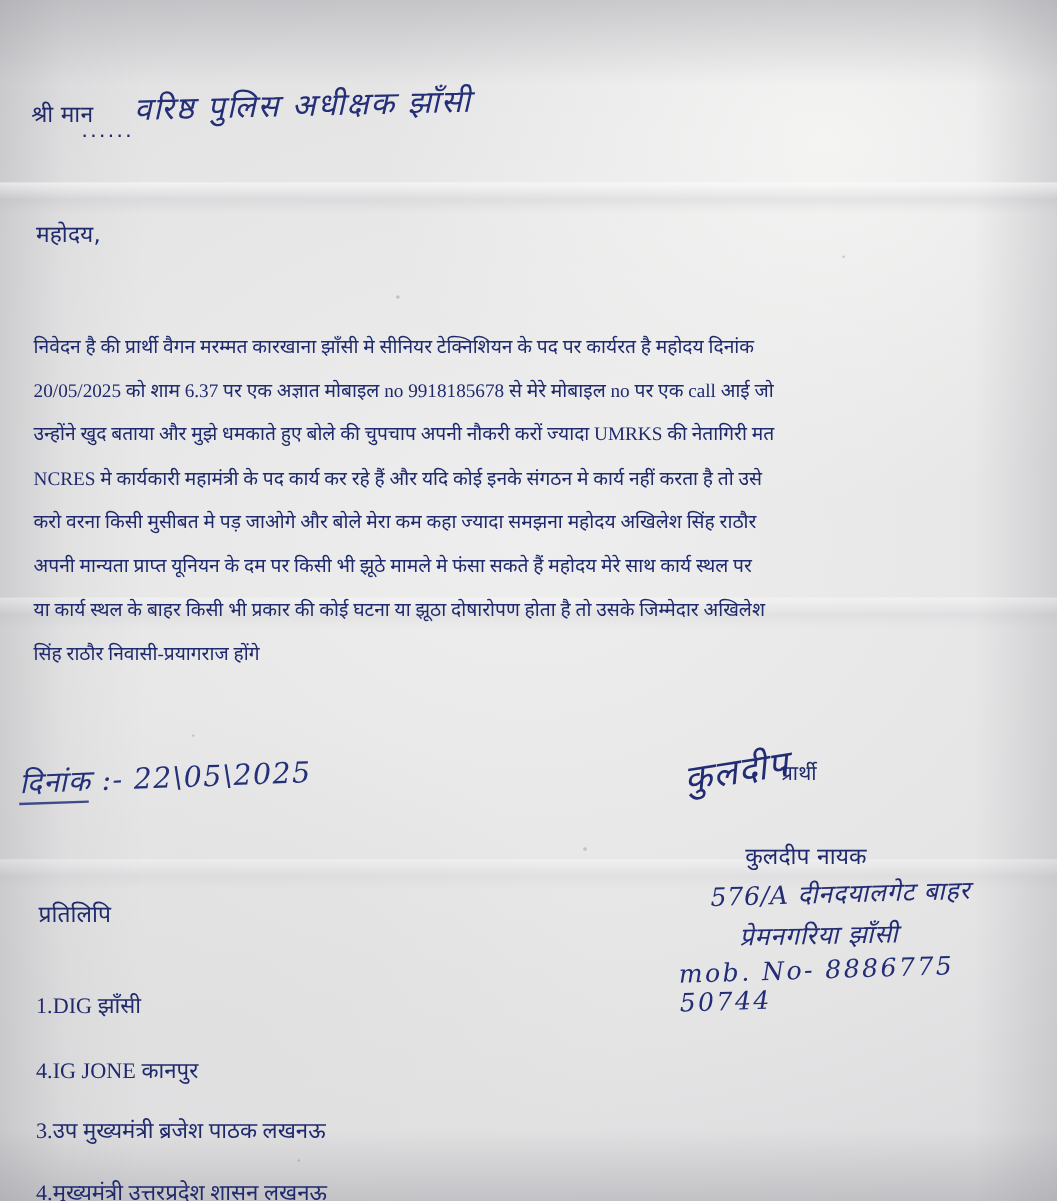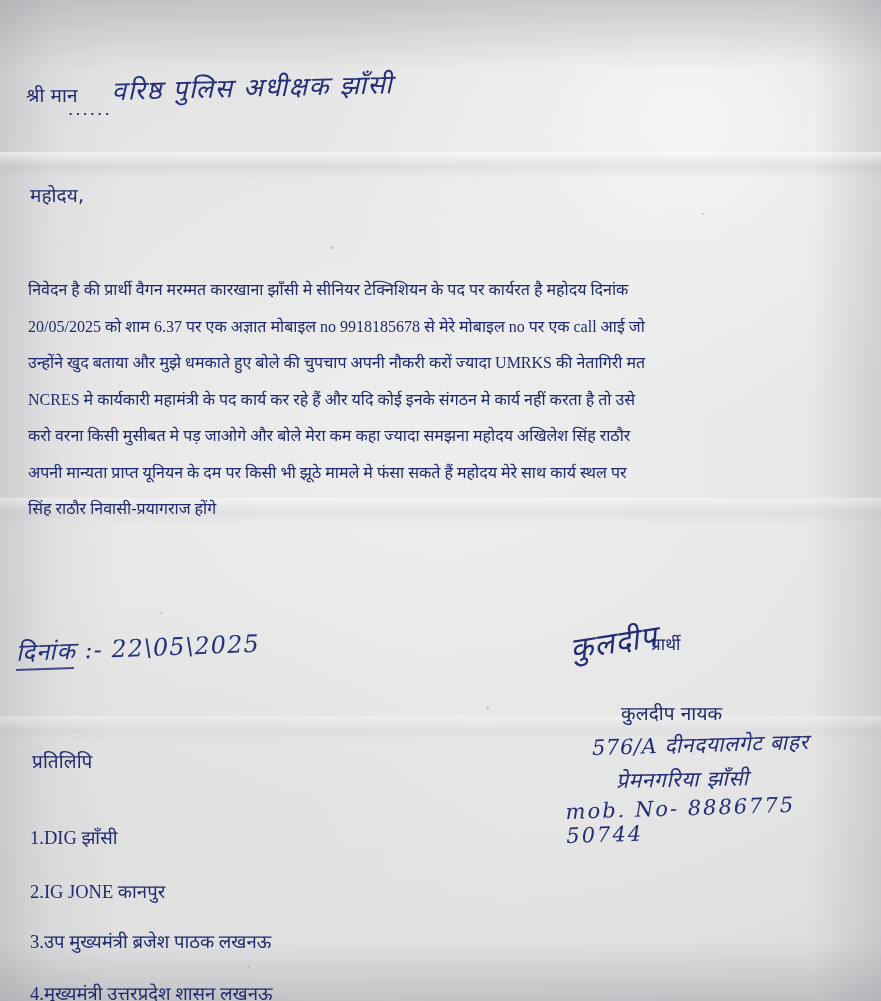--- a/index.html
+++ b/index.html
@@ -235,32 +235,33 @@
 
   <div class="ink mahoday">महोदय,</div>
 
   <div class="body-block">
     <span class="body-line">निवेदन है की प्रार्थी वैगन मरम्मत कारखाना झाँसी मे सीनियर टेक्निशियन के पद पर कार्यरत है महोदय  दिनांक</span>
     <span class="body-line">20/05/2025 को शाम 6.37 पर एक अज्ञात मोबाइल no 9918185678 से मेरे मोबाइल no पर एक call आई जो</span>
     <span class="body-line">उन्होंने खुद बताया और मुझे धमकाते हुए बोले की चुपचाप अपनी नौकरी करों ज्यादा UMRKS की नेतागिरी मत</span>
     <span class="body-line">NCRES मे कार्यकारी महामंत्री के पद कार्य कर रहे हैं और यदि कोई इनके संगठन मे कार्य नहीं करता है तो उसे</span>
     <span class="body-line">करो वरना किसी मुसीबत मे पड़ जाओगे और बोले मेरा कम कहा ज्यादा समझना महोदय अखिलेश सिंह राठौर</span>
     <span class="body-line">अपनी मान्यता प्राप्त यूनियन के दम पर किसी भी झूठे मामले मे फंसा सकते हैं महोदय मेरे साथ कार्य स्थल पर</span>
+    <span class="body-line">या कार्य स्थल के बाहर किसी भी प्रकार की कोई घटना या झूठा दोषारोपण होता है तो उसके जिम्मेदार अखिलेश</span>
     <span class="body-line">सिंह राठौर निवासी-प्रयागराज होंगे</span>
   </div>
 
   <div class="date-hand">दिनांक :- 22\05\2025</div>
   <div class="date-underline"></div>
 
   <div class="signature">कुलदीप</div>
   <div class="ink prarthi-label">प्रार्थी</div>
   <div class="ink signer-name">कुलदीप नायक</div>
   <div class="addr-line1">576/A दीनदयालगेट बाहर</div>
   <div class="addr-line2">प्रेमनगरिया झाँसी</div>
   <div class="mobile-hand">mob. No- 8886775 50744</div>
 
   <div class="ink copies-title">प्रतिलिपि</div>
   <div class="copy-item c1">1.DIG झाँसी</div>
-  <div class="copy-item c2">2.IG JONE कानपुर</div>
+  <div class="copy-item c2">4.IG JONE कानपुर</div>
   <div class="copy-item c3">3.उप मुख्यमंत्री ब्रजेश पाठक लखनऊ</div>
   <div class="copy-item c4">4.मुख्यमंत्री उत्तरप्रदेश शासन लखनऊ</div>
 
 </div>
 
 </body></html>

